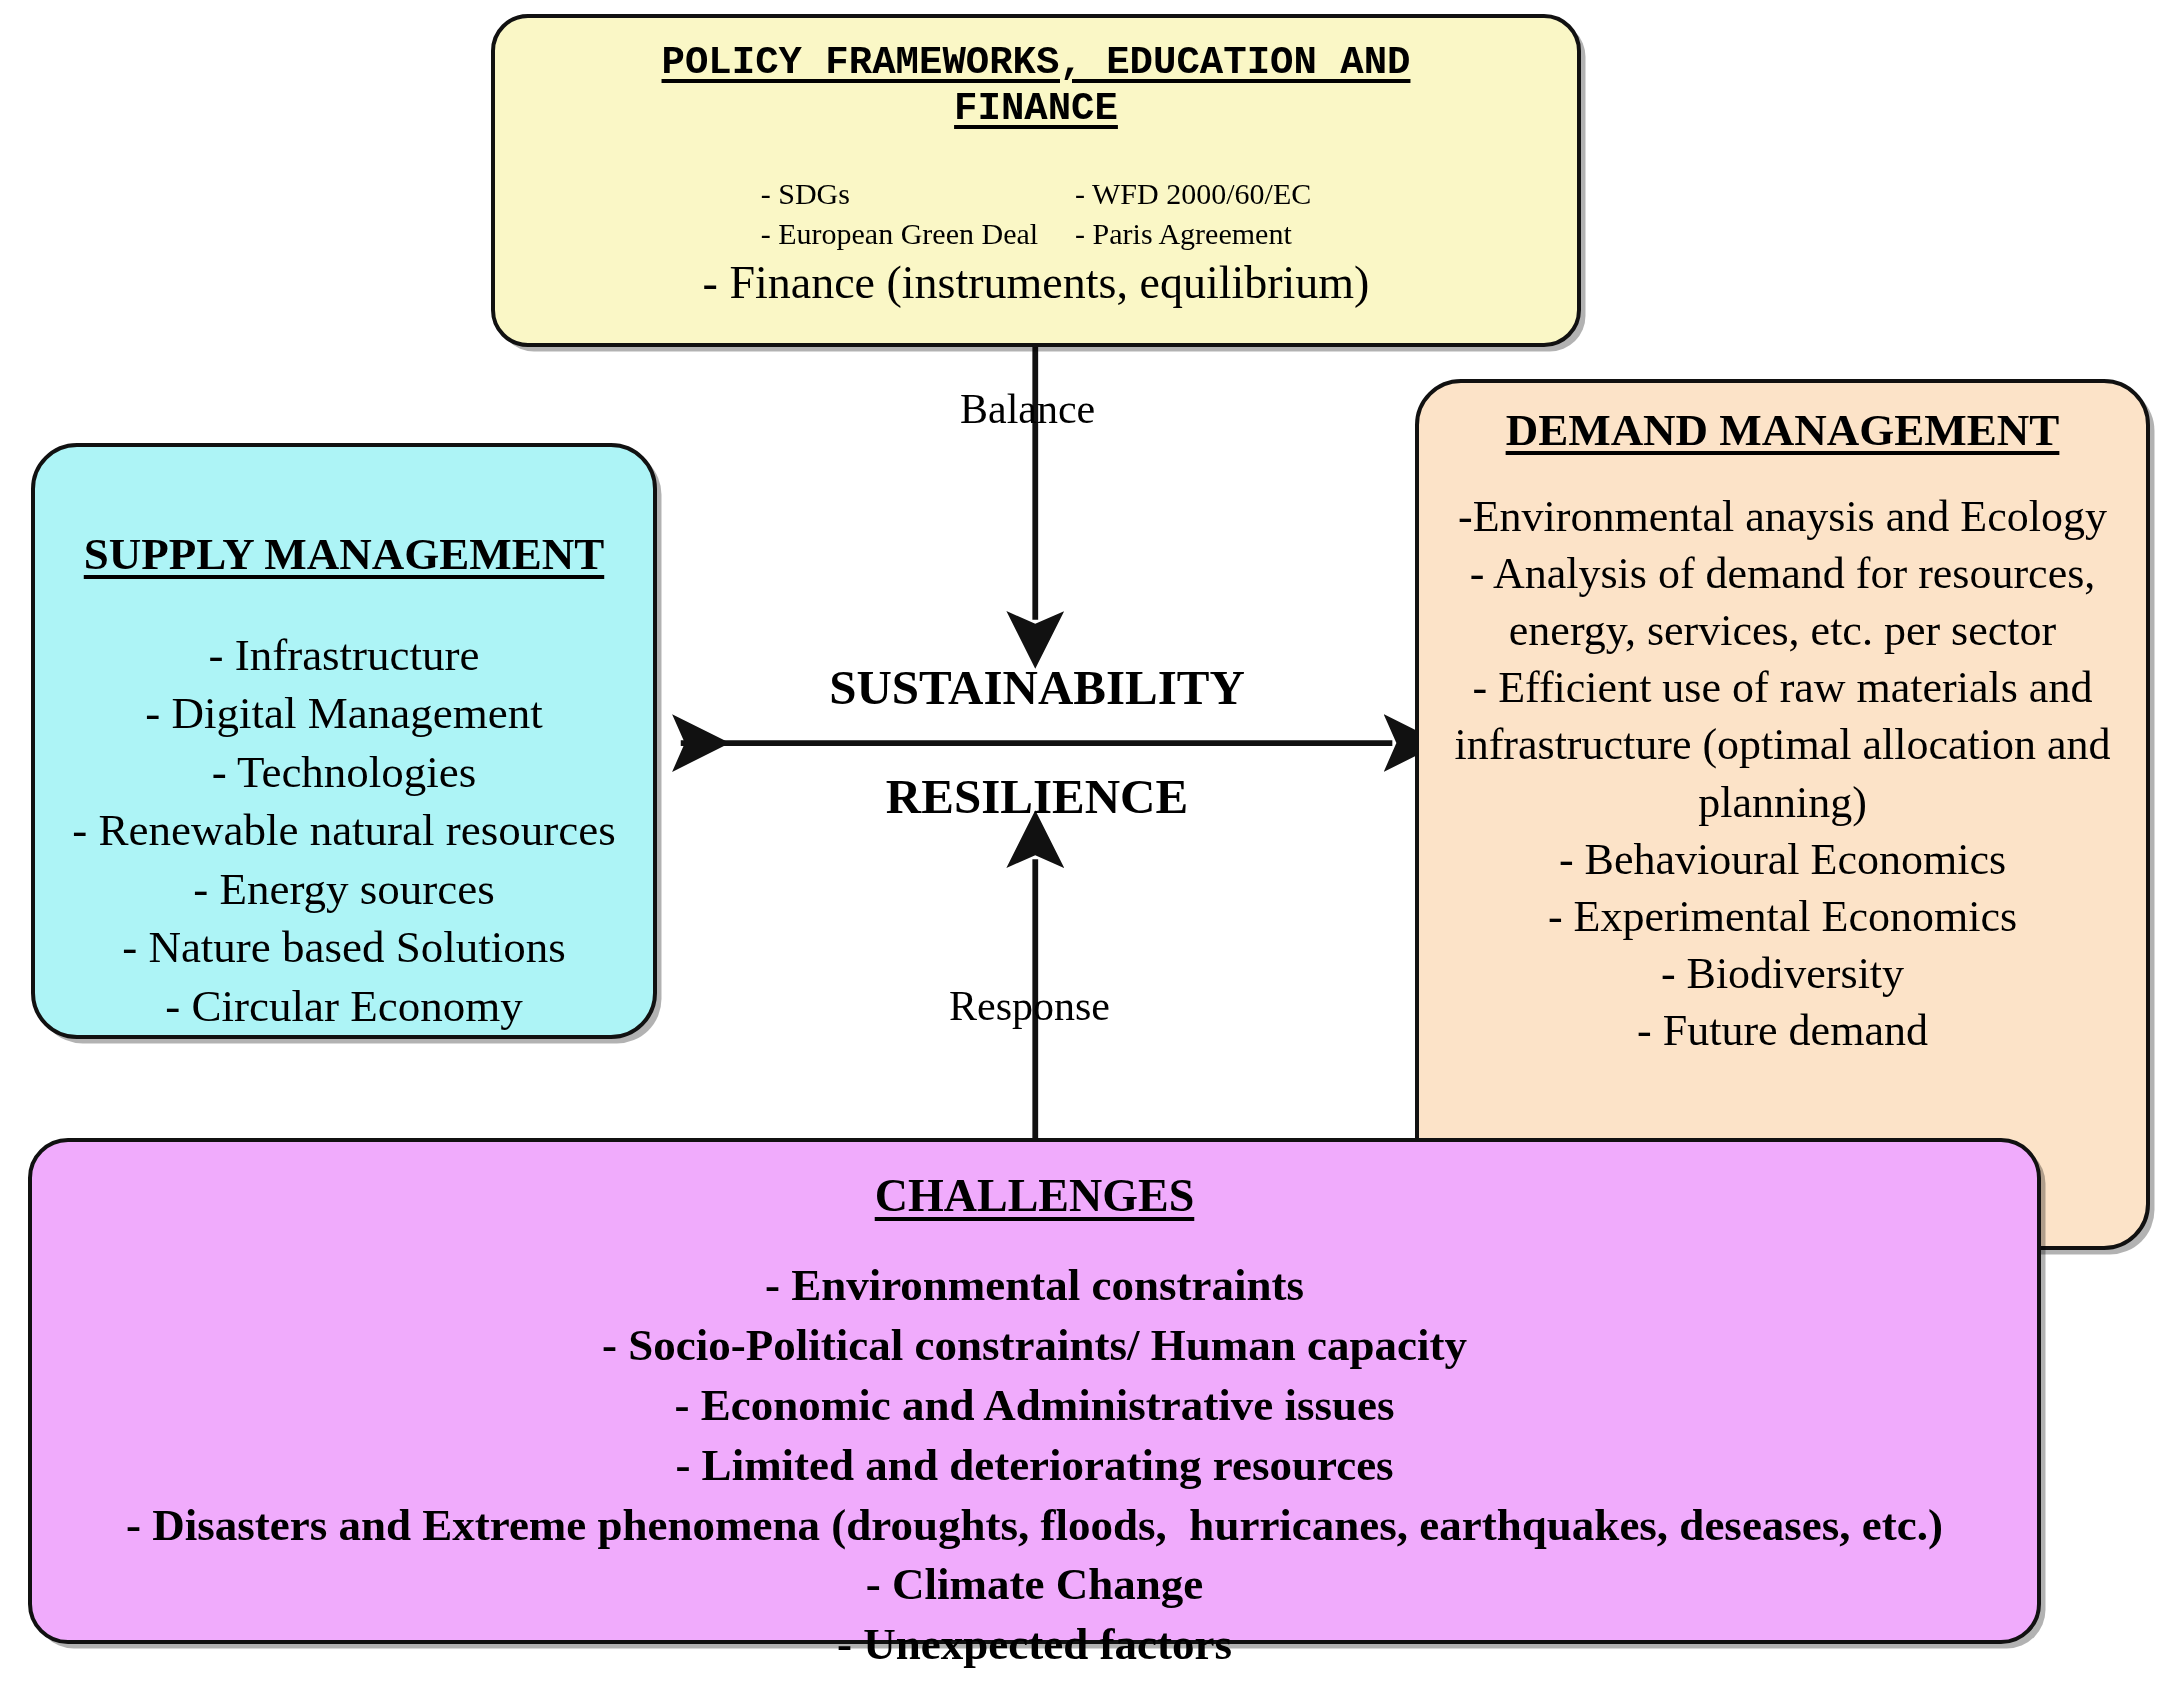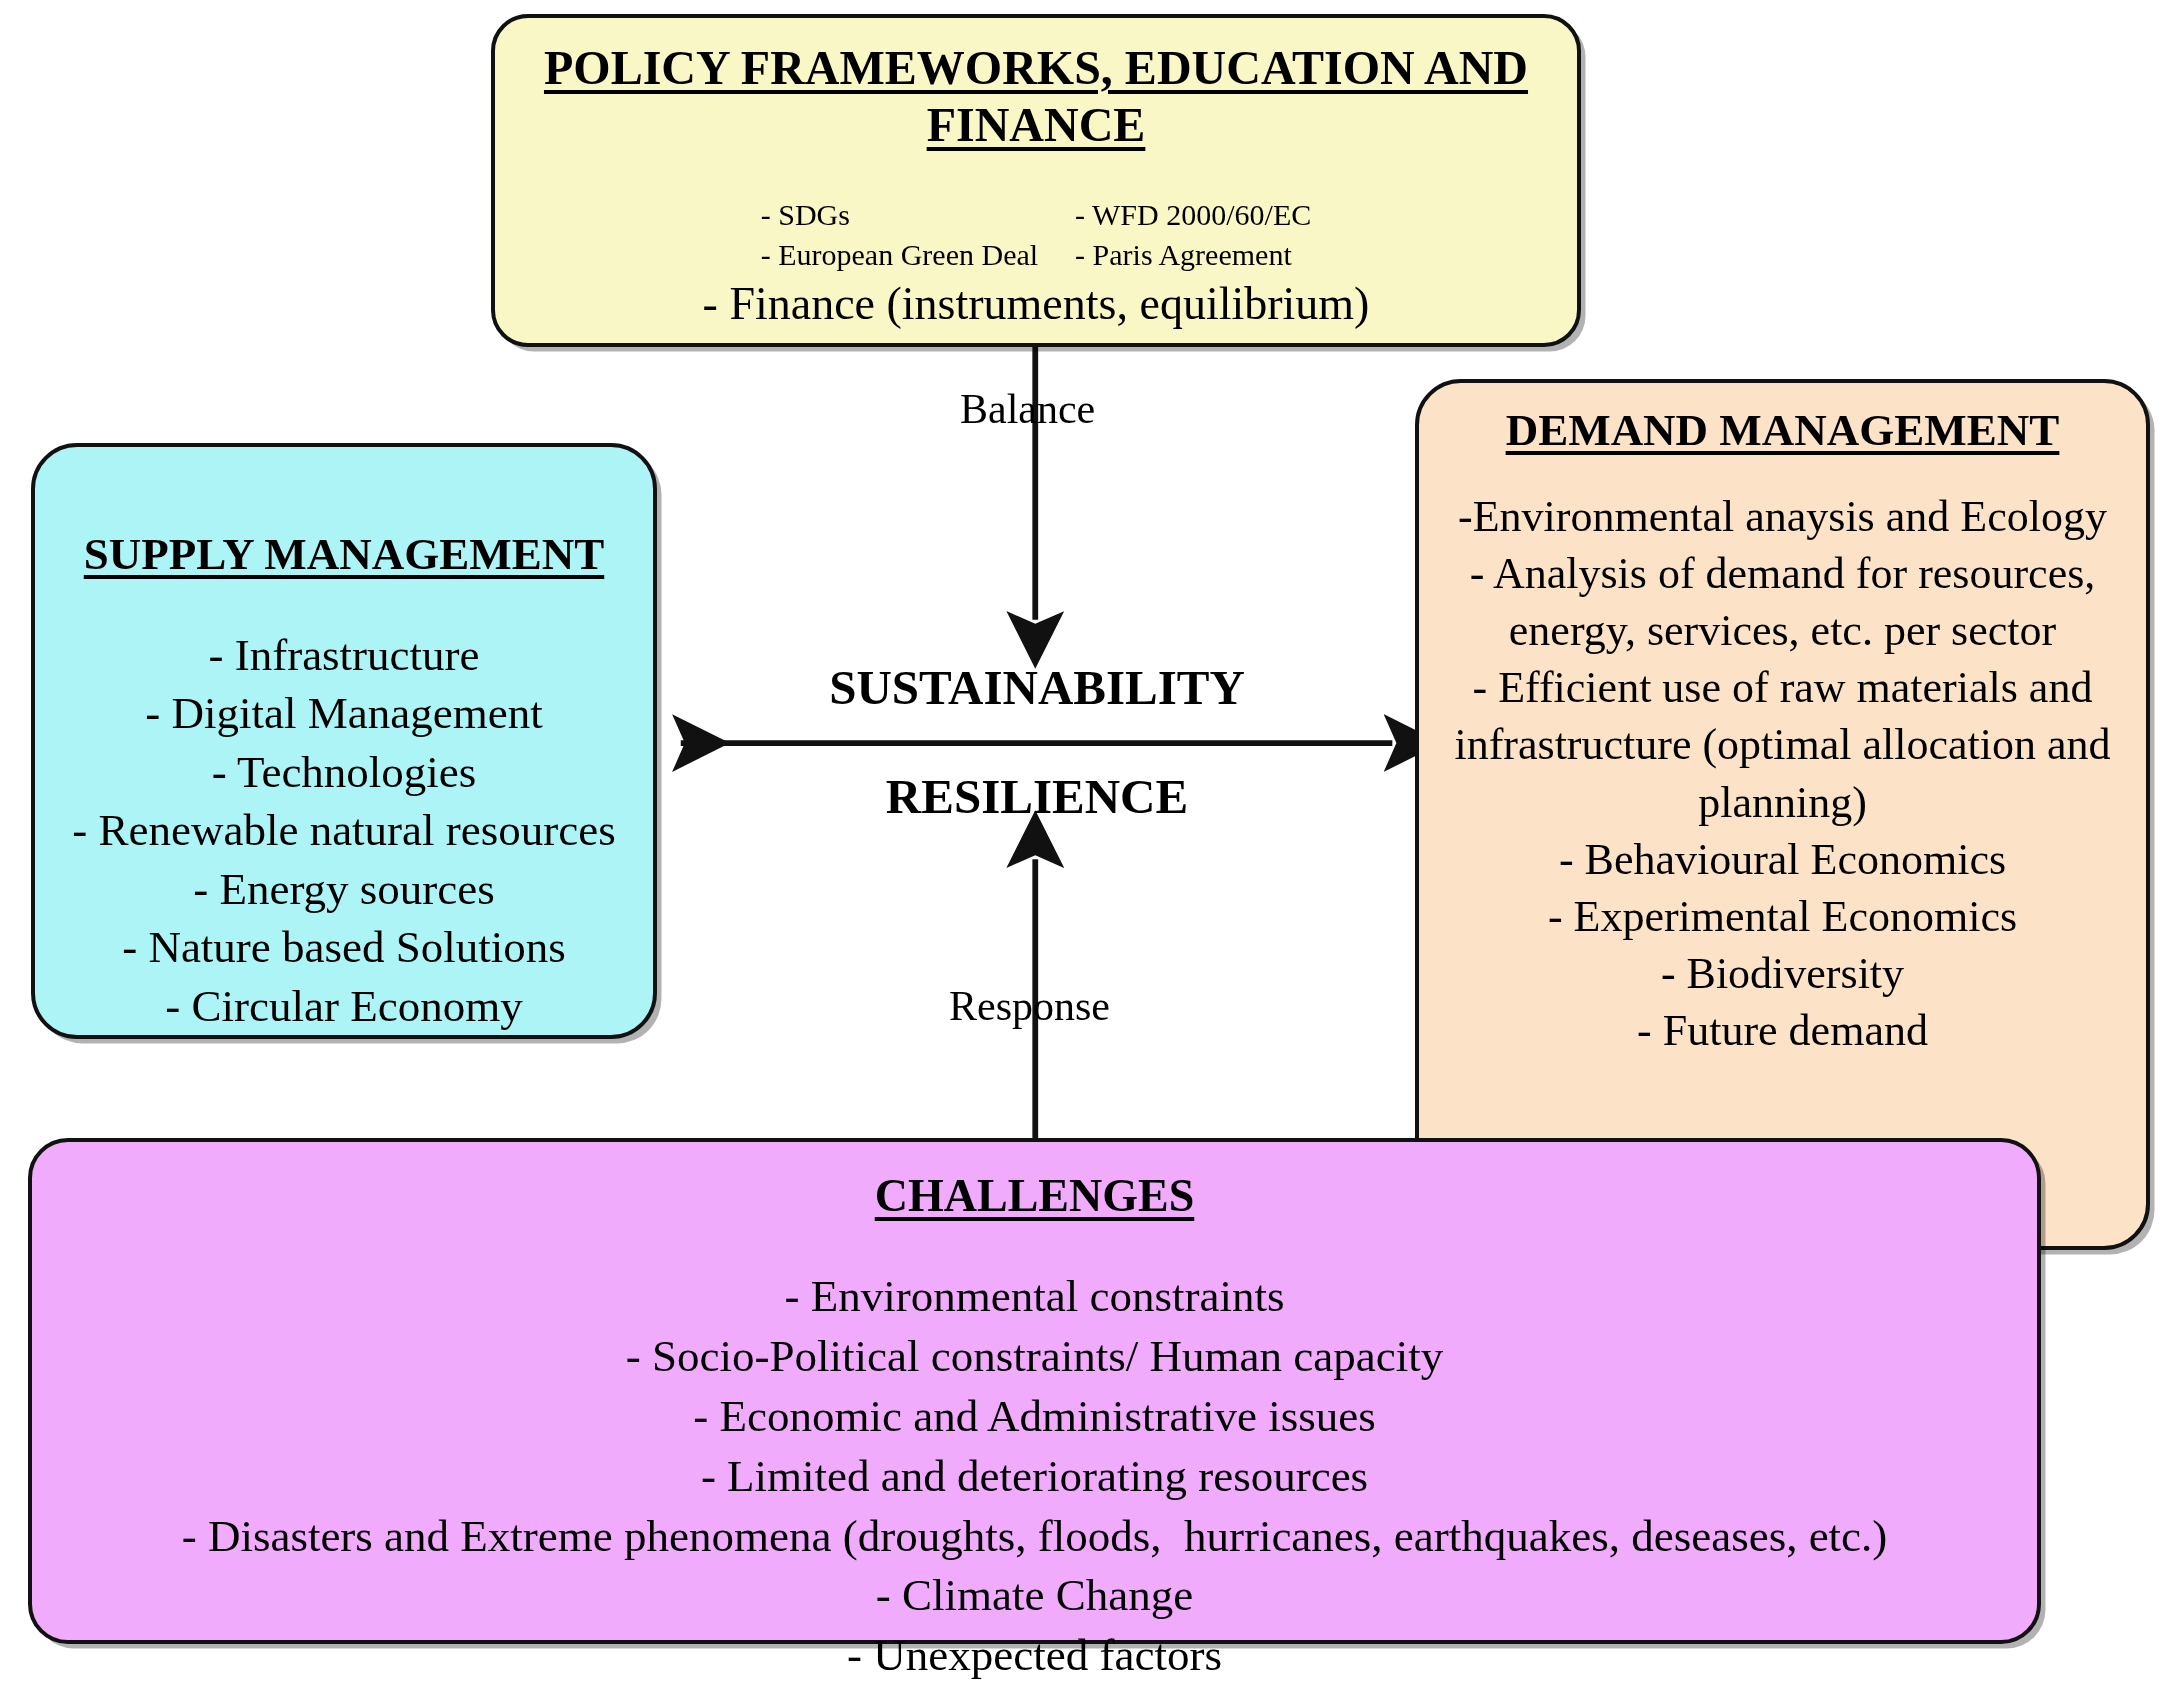--- a/index.html
+++ b/index.html
@@ -41,21 +41,21 @@
   }
 
   .box-body .line { display: block; white-space: pre; }
 
   
   #policy-box {
     left: 491px; top: 14px; width: 1090px; height: 333px;
     border-radius: 37px;
     background: #FAF7C6;
   }
-  #policy-box .box-title { font-size: 48px; margin-top: 22px; width: 1002px; }
+  #policy-box .box-title { font-size: 39px; margin-top: 22px; width: 1002px; font-family: Liberation Mono, monospace; }
   #policy-box .box-body  { font-size: 46px; margin-top: 42px; width: 1028px; }
   .policy-cols {
     display: flex; justify-content: center; gap: 37px;
     font-size: 30px; line-height: 1.32; font-family: Liberation Serif, serif;
   }
   .policy-col-l { text-align: left; }
   .policy-col-r { text-align: left; }
 
   
   #supply-box {
@@ -76,21 +76,21 @@
   #demand-box .box-title { font-size: 45px; margin-top: 20.6px; }
   #demand-box .box-body  { font-size: 44px; margin-top: 31px; width: 703px; }
 
   
   #challenges-box {
     left: 28px; top: 1138px; width: 2013px; height: 506px;
     border-radius: 40px;
     background: #f0abfc;
   }
   #challenges-box .box-title { font-size: 46px; margin-top: 27px; }
-  #challenges-box .box-body  { font-size: 45px; margin-top: 44px; width: 1927px; line-height: 1.33; }
+  #challenges-box .box-body  { font-size: 45px; margin-top: 33px; width: 1927px; line-height: 1.33; font-weight: bold; }
 
   
   .center-label {
     position: absolute;
     font-weight: bold;
     text-align: center;
     white-space: nowrap;
   }
   #sustainability-label { left: 674px; top: 659px; width: 726px; font-size: 49px; }
   #resilience-label     { left: 674px; top: 768px; width: 726px; font-size: 49px; }

